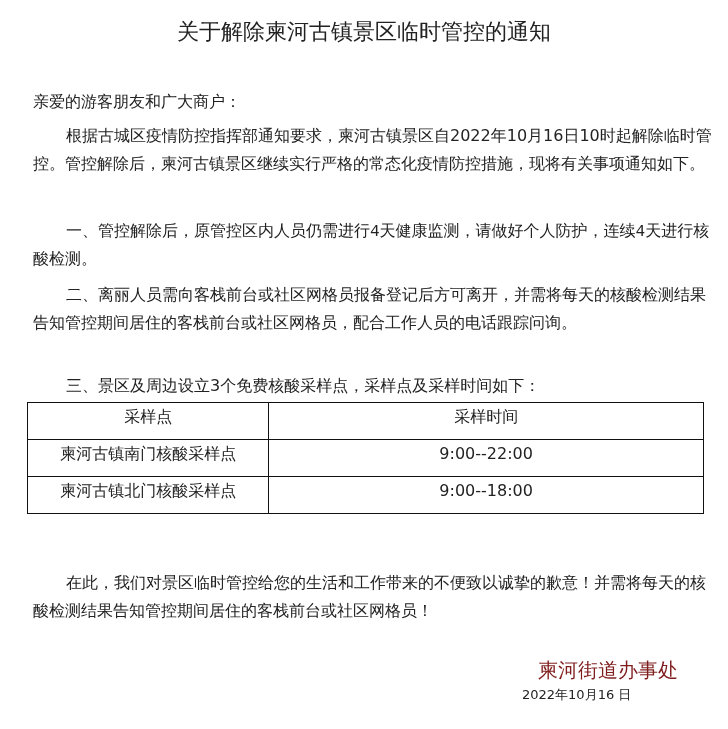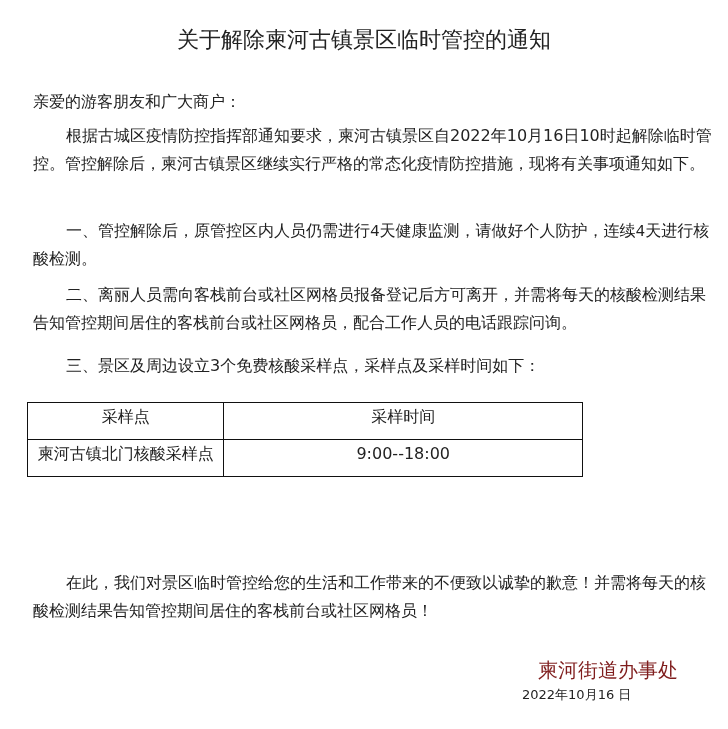--- a/index.html
+++ b/index.html
@@ -11,21 +11,21 @@
       width: 728px;
       height: 729px;
       position: relative;
       overflow: hidden;
       font-family: "DejaVu Sans", "Liberation Sans", sans-serif;
       color: #222222;
     }
     .doc-title {
       position: absolute;
       left: 0;
-      top: 24px;
+      top: 16px;
       width: 728px;
       text-align: center;
       font-size: 22px;
       line-height: 32px;
       color: #222222;
     }
     .para {
       position: absolute;
       left: 27px;
       width: 680px;
@@ -34,28 +34,28 @@
       color: #222222;
       margin: 6px;
     }
     .indent {
       text-indent: 33px;
     }
     .greeting { top: 82px; }
     .p1 { top: 116px; }
     .p2 { top: 212px; font-family: Liberation Mono, monospace; }
     .p3 { top: 275px; }
-    .p4 { top: 346px; }
+    .p4 { top: 366px; }
     .p5 { top: 563px; }
 
     table.sample-table {
       position: absolute;
       left: 27px;
       top: 402px;
-      width: 556px;
+      width: 677px;
       border-collapse: collapse;
       font-size: 16px;
       color: #222222;
     }
     table.sample-table td, table.sample-table th {
       border: 1px solid #111111;
       height: 36px;
       padding: 0;
       text-align: center;
       vertical-align: top;
@@ -97,20 +97,24 @@
 
 <p class="para indent p4">三、景区及周边设立3个免费核酸采样点，采样点及采样时间如下：</p>
 
 <table class="sample-table">
   <tbody>
       <tr>
     <th class="col1">采样点</th>
     <th class="col2">采样时间</th>
   </tr>
   <tr>
+    <td class="col1">柬河古镇南门核酸采样点</td>
+    <td class="col2">9:00--22:00</td>
+  </tr>
+  <tr>
     <td class="col1">柬河古镇北门核酸采样点</td>
     <td class="col2">9:00--18:00</td>
   </tr>
 </tbody>
   </table>
 
 <p class="para indent p5">在此，我们对景区临时管控给您的生活和工作带来的不便致以诚挚的歉意！并需将每天的核酸检测结果告知管控期间居住的客栈前台或社区网格员！</p>
 
 <div class="sign-org">柬河街道办事处</div>
 <div class="sign-date">2022年10月16 日</div>

